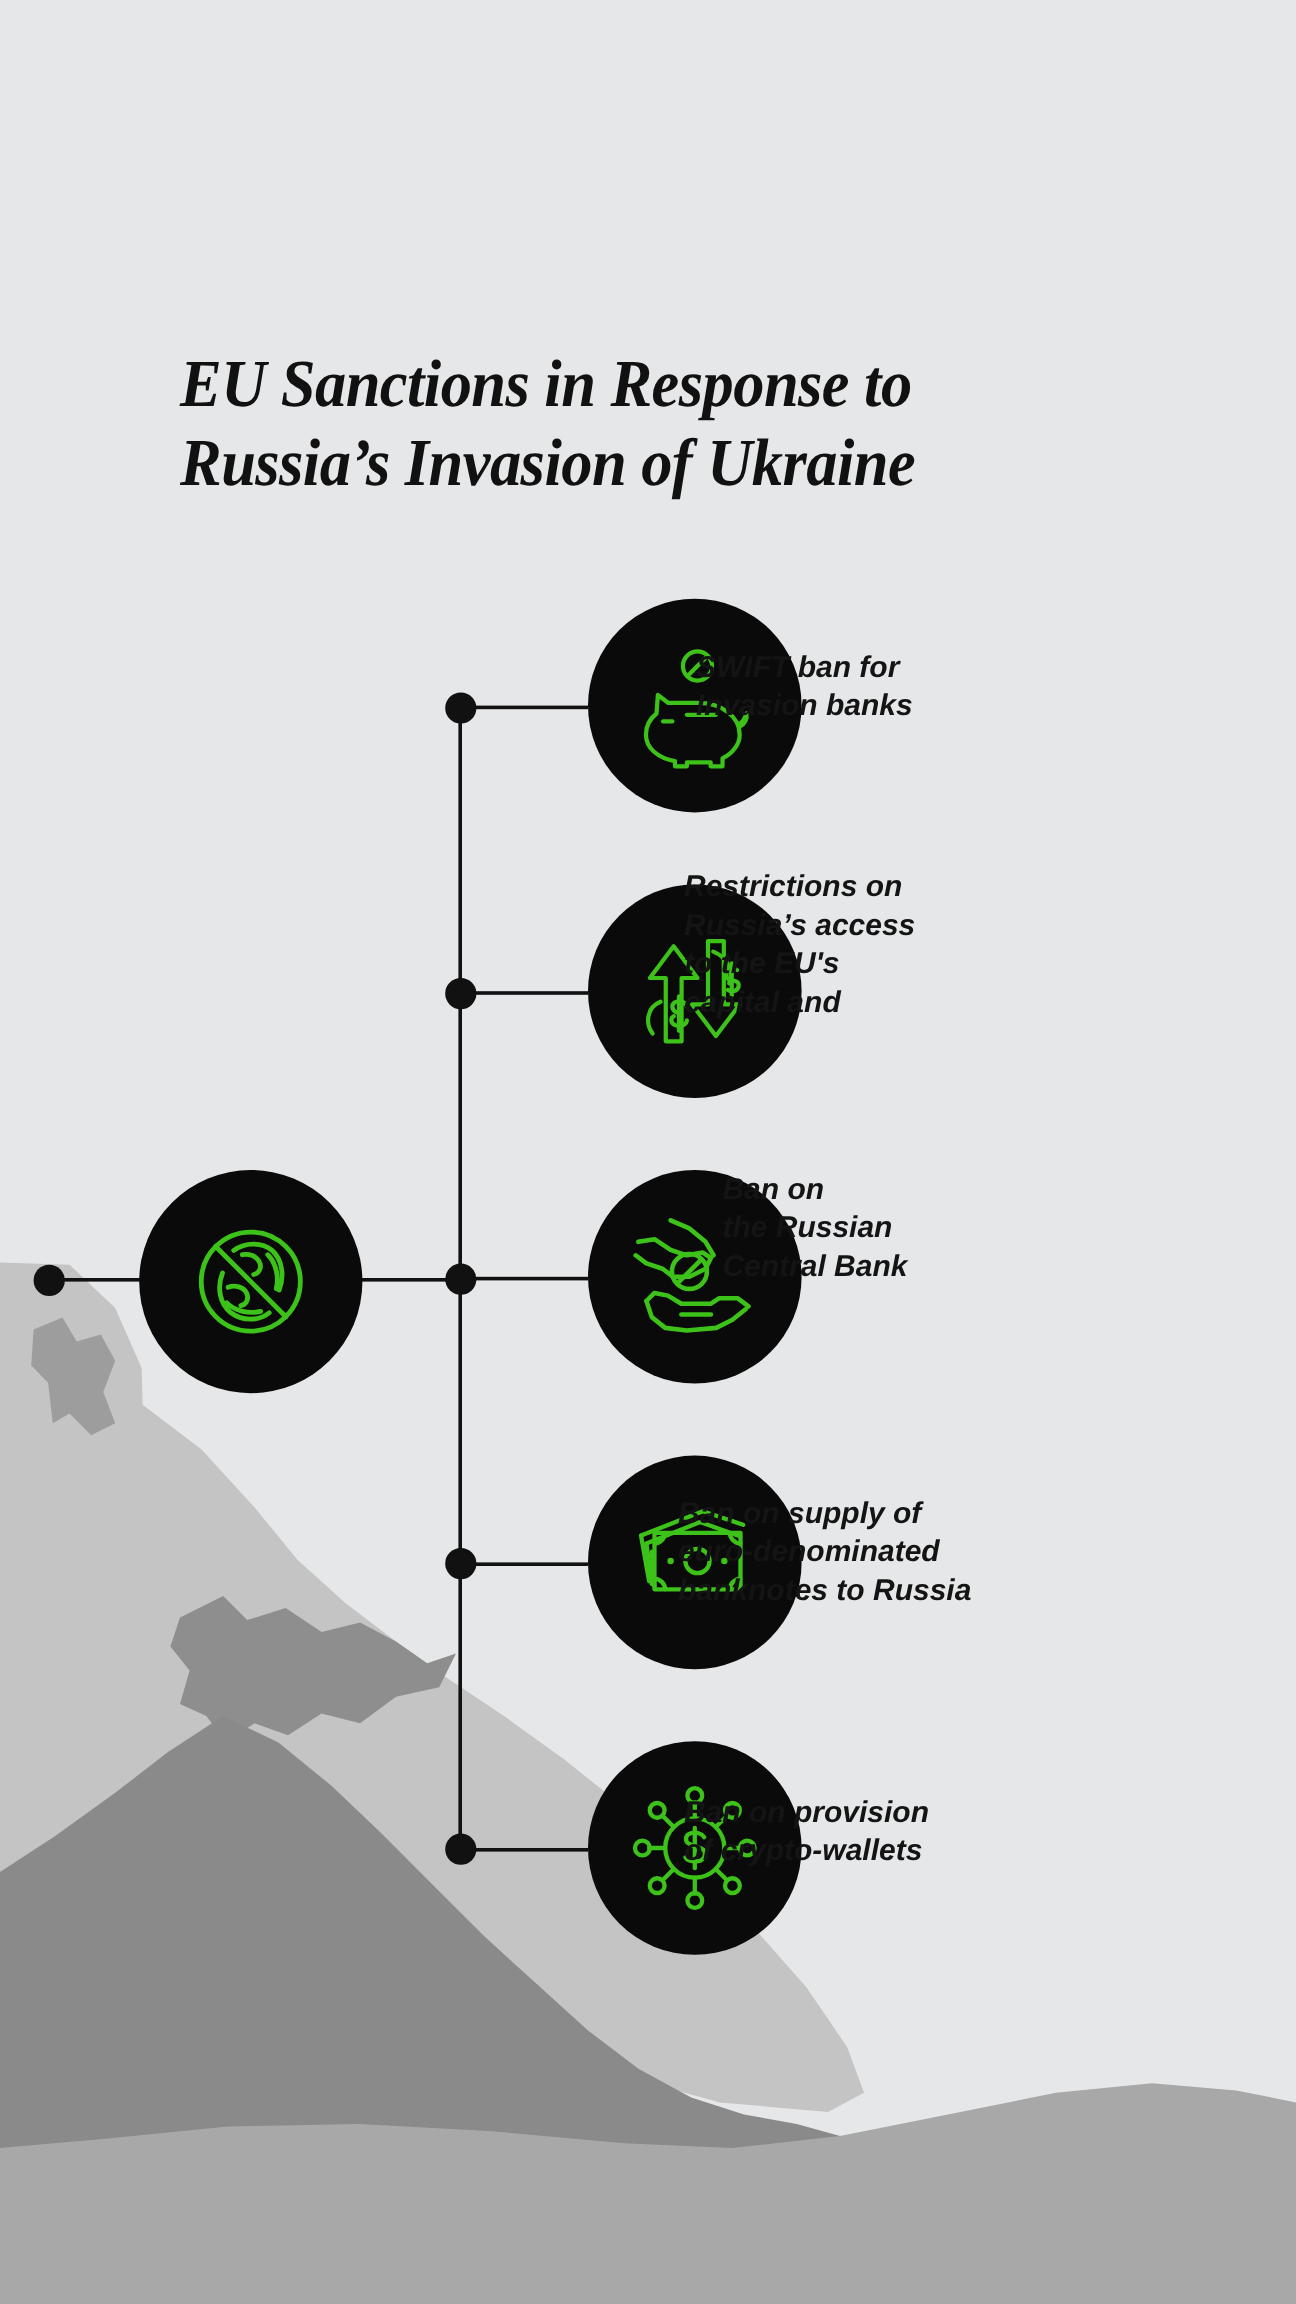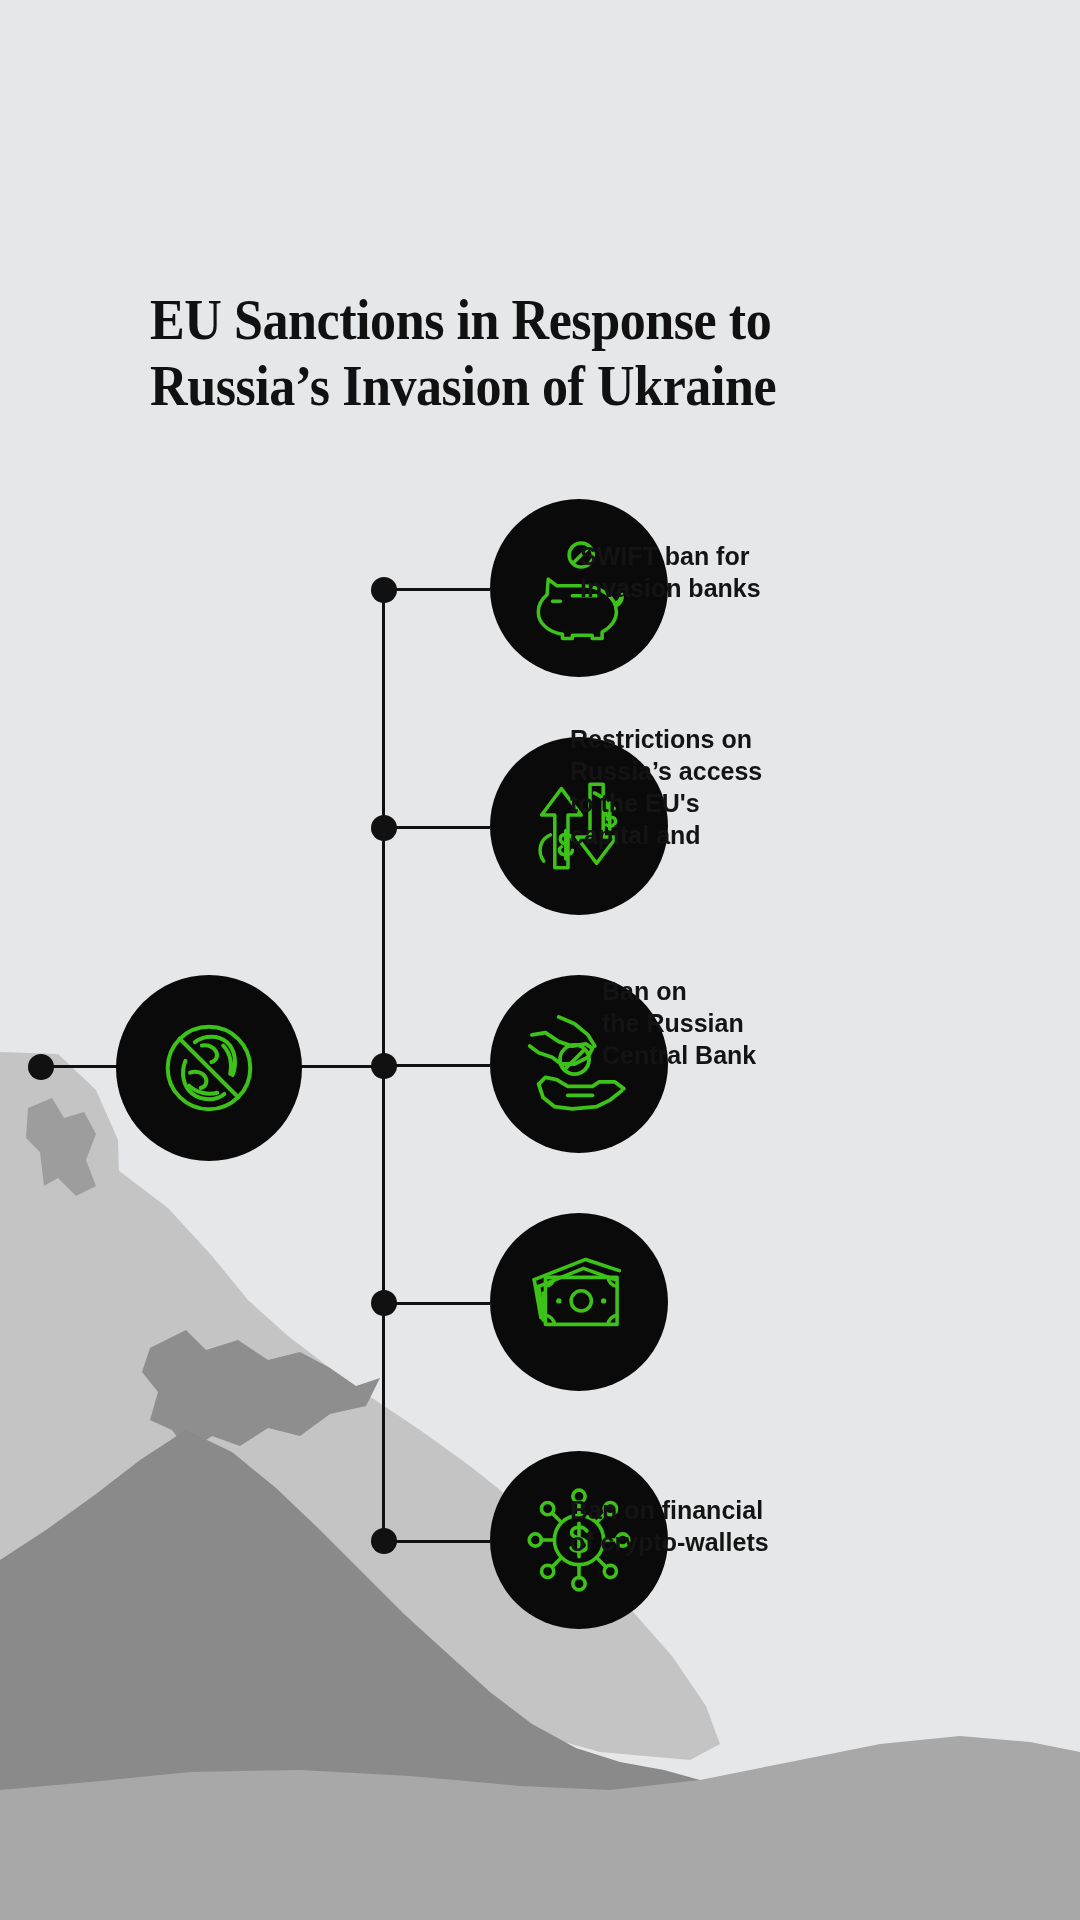--- a/index.html
+++ b/index.html
@@ -13,20 +13,21 @@
     font-family: "Liberation Sans", sans-serif;
     overflow: hidden;
     position: relative;
   }
 
   #canvas {
     position: absolute;
     inset: 0;
     width: 1080px;
     height: 1920px;
+    font-style: italic;
   }
 
   
   #scenery {
     position: absolute;
     left: 0;
     top: 0;
     width: 1080px;
     height: 1920px;
     z-index: 0;
@@ -250,20 +251,25 @@
       <rect x="20" y="28" width="64" height="42"></rect>
       <circle cx="52" cy="49" r="9"></circle>
       <circle cx="32" cy="49" r="2.4" fill="#3cc219" stroke="none"></circle>
       <circle cx="72" cy="49" r="2.4" fill="#3cc219" stroke="none"></circle>
       <path d="M20,36 C24,36 28,32 28,28"></path>
       <path d="M84,36 C80,36 76,32 76,28"></path>
       <path d="M20,62 C24,62 28,66 28,70"></path>
       <path d="M84,62 C80,62 76,66 76,70"></path>
     </svg>
   </div>
+  <div class="item-label" style="left:565px; top:1245px; width:300px;">
+    <div>Ban on supply of</div>
+    <div>euro-denominated</div>
+    <div>banknotes to Russia</div>
+  </div>
 
   <div class="badge item" style="left:490px; top:1451px;">
     <svg width="112" height="112" viewBox="0 0 100 100" fill="none" stroke="#3cc219" stroke-width="3.2" stroke-linecap="round" stroke-linejoin="round">
       <circle cx="50" cy="50" r="22"></circle>
 
       <line x1="50" y1="28" x2="50" y2="16"></line>
       <line x1="50" y1="72" x2="50" y2="84"></line>
       <line x1="28" y1="50" x2="16" y2="50"></line>
       <line x1="72" y1="50" x2="84" y2="50"></line>
       <line x1="34.4" y1="34.4" x2="26" y2="26"></line>
@@ -279,17 +285,17 @@
       <circle cx="78" cy="22" r="5.5"></circle>
       <circle cx="22" cy="78" r="5.5"></circle>
       <circle cx="78" cy="78" r="5.5"></circle>
 
       <path d="M57,42 C55,39 51,38 47,39 C43,40 42,45 46,47
                C50,49 55,49 57,52 C59,56 56,60 51,60 C47,60 44,59 43,57"></path>
       <line x1="50" y1="35" x2="50" y2="65"></line>
     </svg>
   </div>
   <div class="item-label" style="left:570px; top:1494px; width:290px;">
-    <div>Ban on financial</div>
+    <div>Ban on provision</div>
     <div>of crypto-wallets</div>
   </div>
 
 </div>
 
 </body></html>

